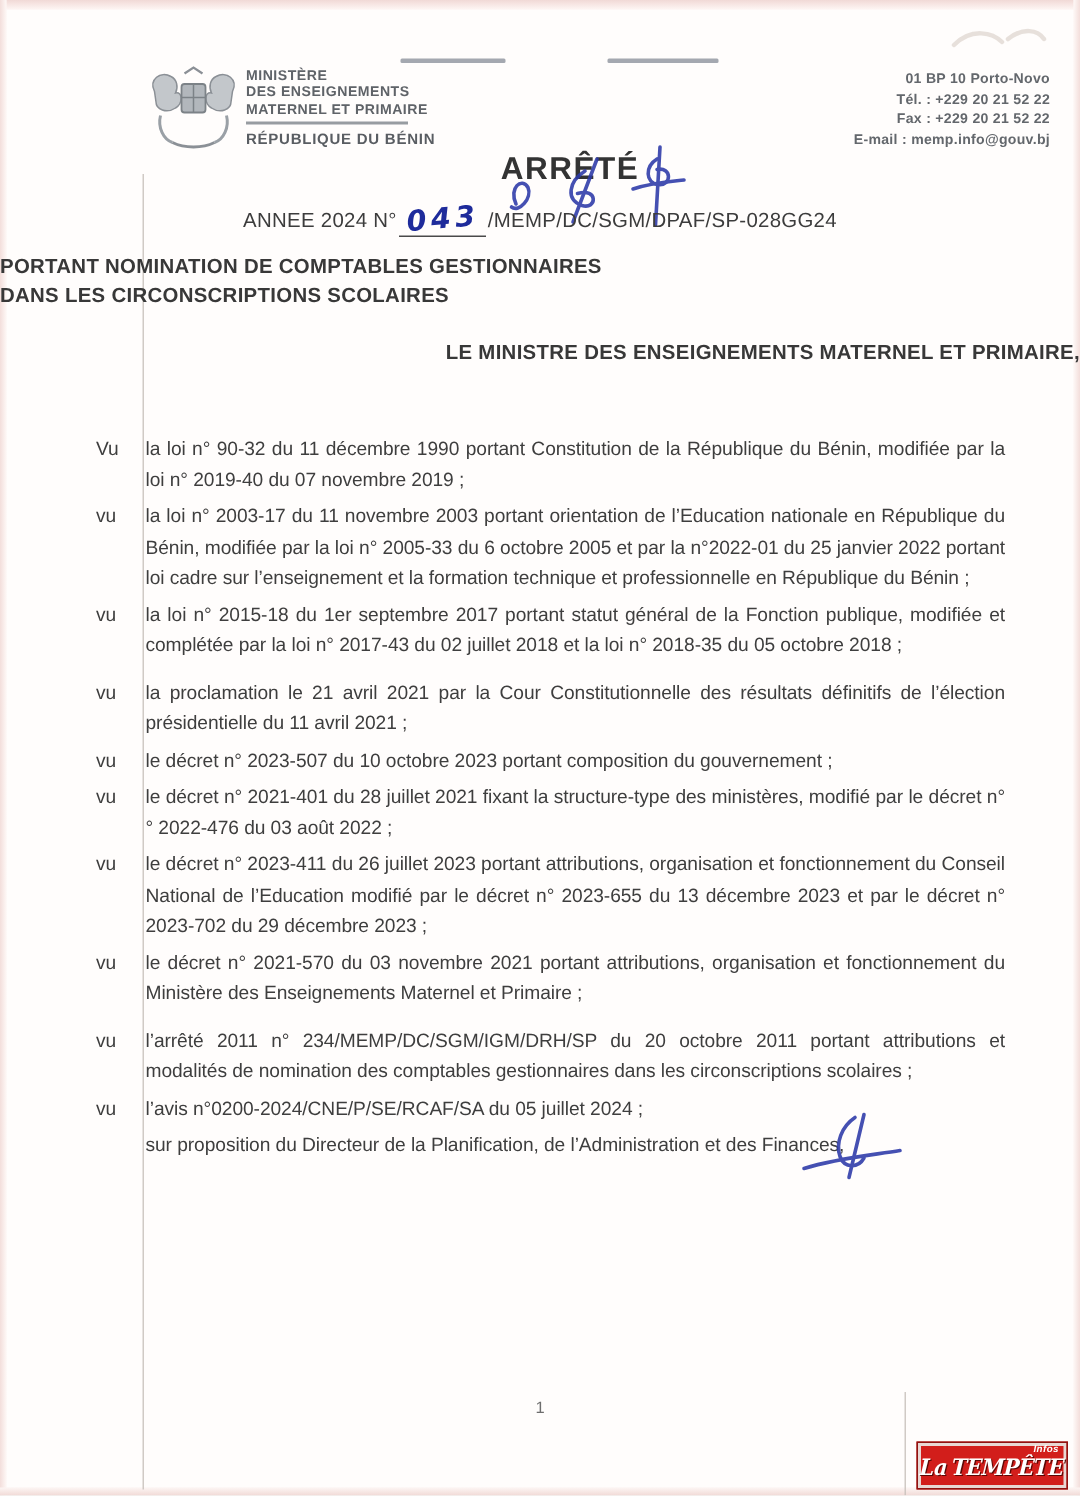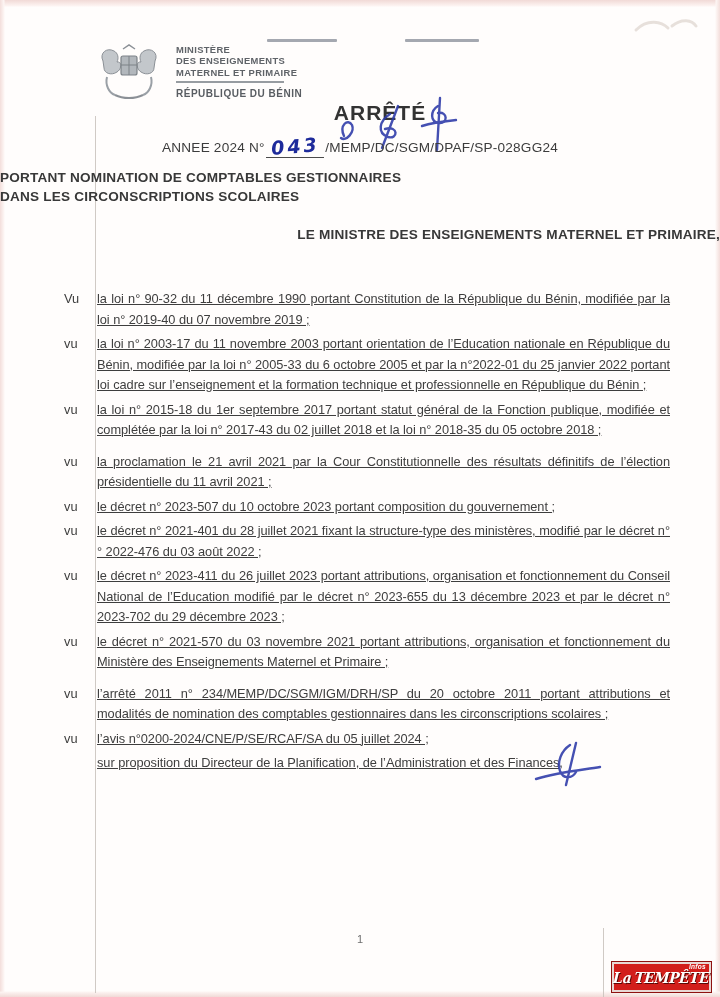--- a/index.html
+++ b/index.html
@@ -17,21 +17,21 @@
   .scanline{position:absolute;width:1px;background:#c8c1bb;opacity:.85;}
   .scanline-left{left:95px;top:116px;height:877px;}
   .scanline-br{left:603px;top:928px;height:69px;}
   .dash{position:absolute;height:3px;background:#8d929c;border-radius:1px;opacity:.8;}
   .dash-1{left:267px;top:39px;width:70px;}
   .dash-2{left:405px;top:39px;width:74px;}
   .ghost{position:absolute;left:628px;top:10px;opacity:.8;}
 
   
   .coat{position:absolute;left:97px;top:43px;width:64px;height:58px;}
-  .ministry{position:absolute;left:176px;top:44px;font-weight:bold;color:#5f6368;
+  .ministry{position:absolute;left:164px;top:44px;font-weight:bold;color:#5f6368;
     font-size:9.4px;line-height:11.4px;letter-spacing:.35px;}
   .ministry-rule{width:108px;height:2px;background:#979ca1;margin:3px 0 5px 0;}
   .republic{font-size:10px;letter-spacing:.5px;color:#595d62;}
   .contact{position:absolute;right:20px;top:45px;text-align:right;font-weight:bold;
     color:#63676c;font-size:9.4px;line-height:13.6px;letter-spacing:.2px;}
 
   
   .doc-type{position:absolute;top:101px;left:0;width:100%;margin:0;text-align:center;
     font-size:21px;font-weight:bold;letter-spacing:1px;color:#333;padding-left:20px;}
   .ref-line{position:absolute;top:134px;left:0;width:100%;text-align:center;
@@ -43,21 +43,21 @@
     font-size:13.6px;font-weight:bold;color:#383838;line-height:19px;letter-spacing:.2px;}
   .authority{position:absolute;top:227px;left:0;width:100%;text-align:right;
     font-size:13.6px;font-weight:bold;color:#383838;letter-spacing:.2px;}
 
   
   .clauses{position:absolute;top:289px;left:64px;right:50px;}
   .clause{display:flex;margin-bottom:4px;position:relative;}
   .clause.gap-top{margin-top:11px;}
   .clause-label{flex:0 0 33px;font-size:12.8px;line-height:20.5px;color:#3e3e3e;}
   .clause-text{flex:1;margin:0;font-size:12.8px;line-height:20.5px;color:#3e3e3e;
-    text-align:justify;letter-spacing:-0.05px;text-decoration:underline;}
+    text-align:justify;letter-spacing:-0.05px;}
 
   
   .ink{position:absolute;pointer-events:none;}
   .ink-top{left:318px;top:92px;}
   .ink-end{left:466px;top:-16px;}
 
   
   .page-number{position:absolute;top:933px;left:0;width:100%;text-align:center;
     font-size:11px;color:#6d6d6d;}
   .tempete{position:absolute;left:611px;top:961px;width:101px;height:32px;
@@ -98,20 +98,26 @@
     <path d="M26,6 L32,2 L38,6" fill="none" stroke="#8b9096" stroke-width="1.5"></path>
     <path d="M18,52 C26,56 38,56 46,52" fill="none" stroke="#8b9096" stroke-width="2"></path>
   </svg>
   <div class="ministry">
     <div>MINISTÈRE</div>
     <div>DES ENSEIGNEMENTS</div>
     <div>MATERNEL ET PRIMAIRE</div>
     <div class="ministry-rule"></div>
     <div class="republic">RÉPUBLIQUE DU BÉNIN</div>
   </div>
+  <div class="contact">
+    <div>01 BP 10 Porto-Novo</div>
+    <div>Tél. : +229 20 21 52 22</div>
+    <div>Fax : +229 20 21 52 22</div>
+    <div>E-mail : memp.info@gouv.bj</div>
+  </div>
 
   <h1 class="doc-type">ARRÊTÉ</h1>
 
   <svg class="ink ink-top" width="170" height="70" viewBox="0 0 170 70">
     <g fill="none" stroke="#2c39a8" stroke-width="2.4" stroke-linecap="round" opacity=".88">
       <path d="M26,44 C21,33 30,26 34,33 C37,40 28,50 23,46"></path>
       <path d="M72,22 C61,29 59,41 70,45 C80,48 81,33 67,37"></path>
       <path d="M64,56 L80,14"></path>
       <path d="M120,14 C112,19 112,30 121,31 C130,32 130,19 120,21"></path>
       <path d="M122,6 L119,58"></path>

